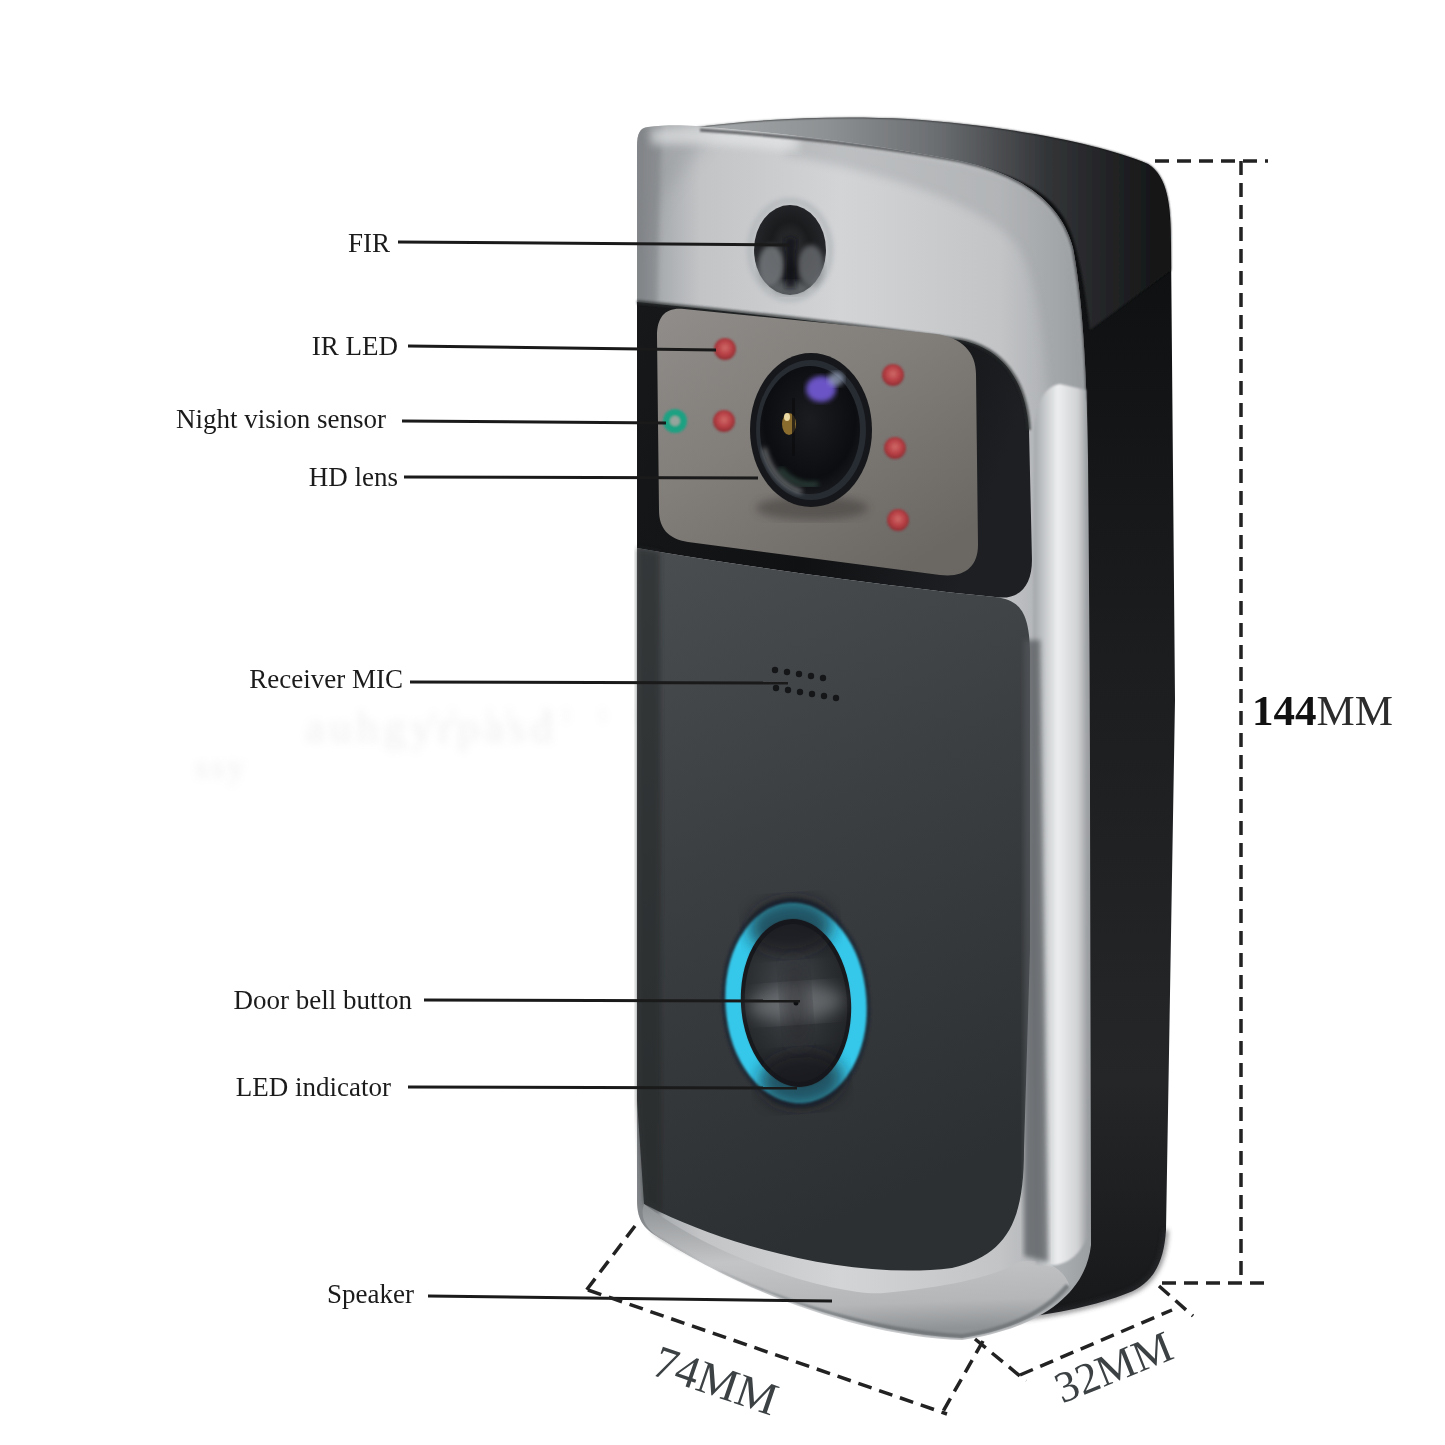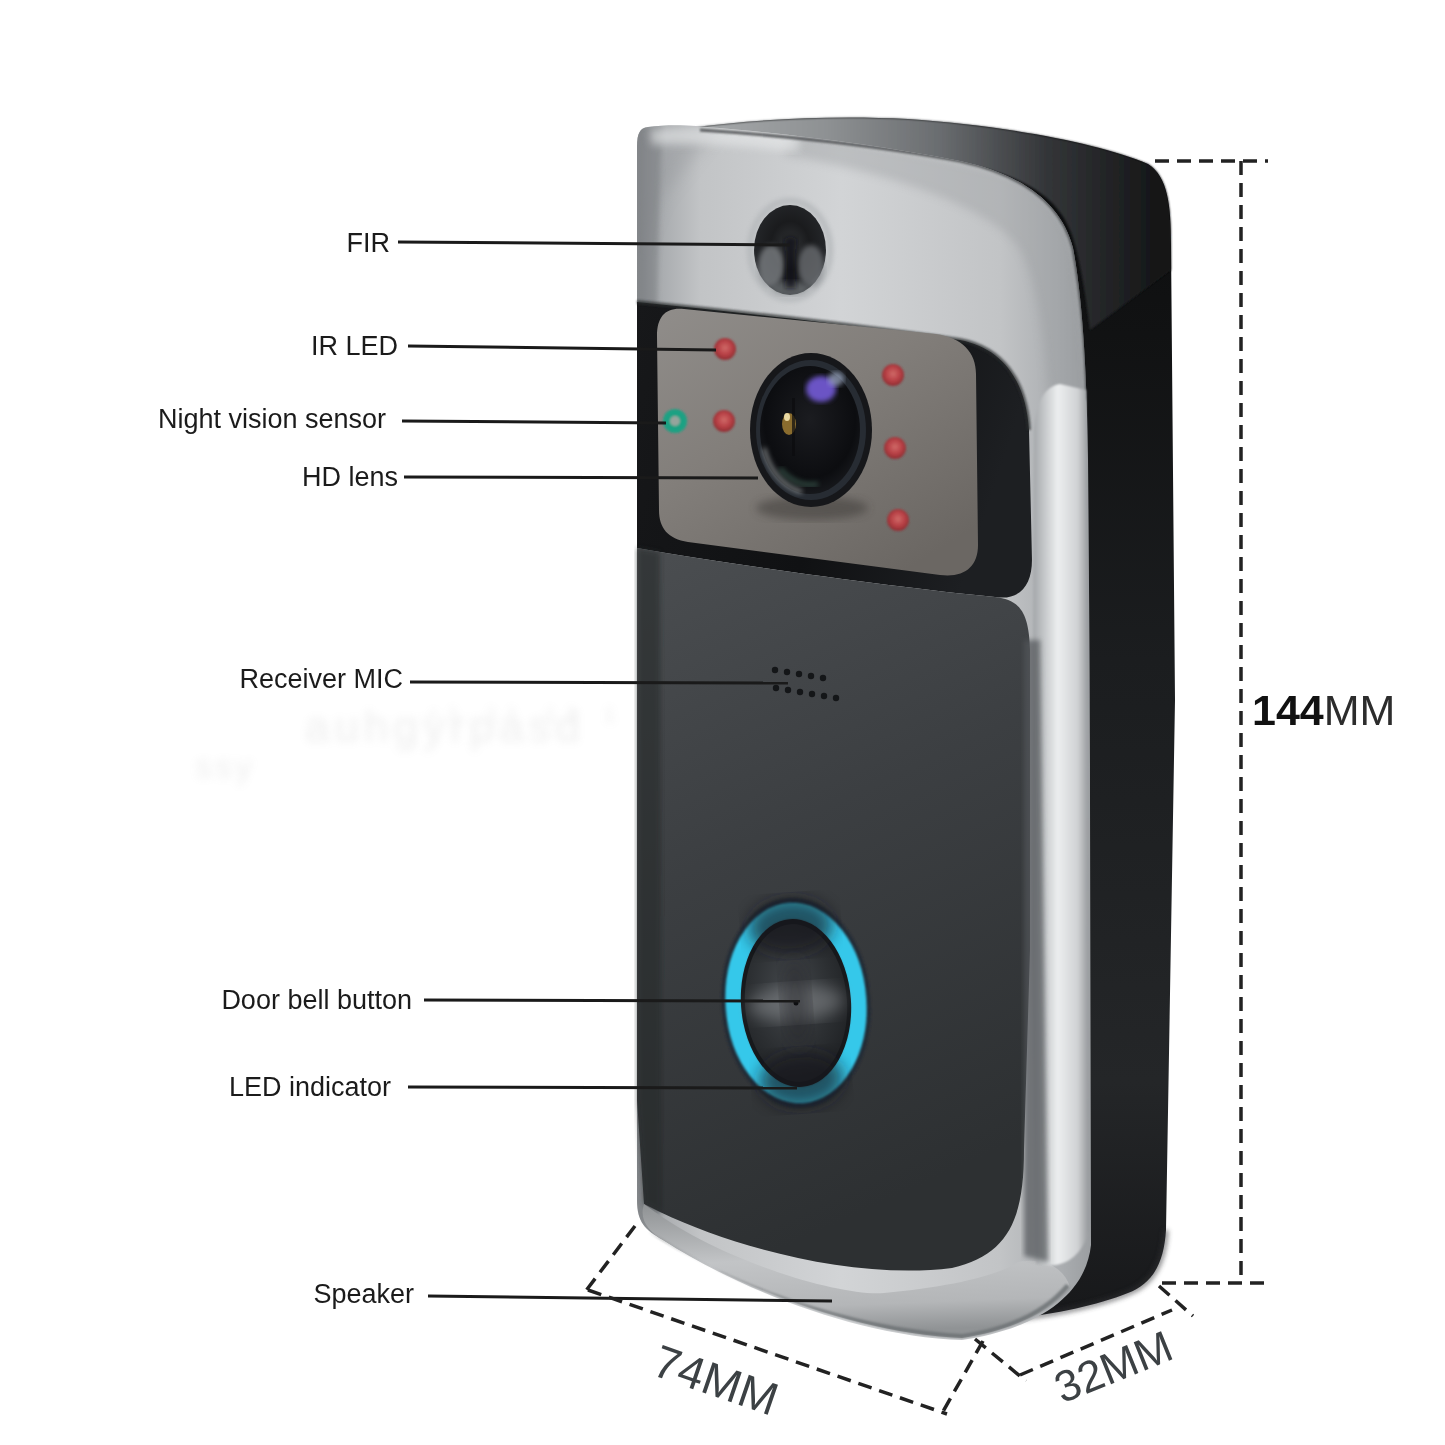--- a/index.html
+++ b/index.html
@@ -1,17 +1,17 @@
 <!DOCTYPE html>
 <html><head>
 <meta charset="utf-8">
 <style>
   html,body{margin:0;padding:0;background:#fff;}
   #canvas{position:relative;width:1445px;height:1445px;background:#ffffff;overflow:hidden;
-          font-family:Liberation Sans, sans-serif;}
+          font-family:Liberation Serif, serif;}
   svg{position:absolute;left:0;top:0;}
 </style>
 </head>
 <body>
 <div id="canvas">
 <svg width="1445" height="1445" viewBox="0 0 1445 1445">
   <defs>
     <linearGradient id="silverFace" x1="0" y1="0" x2="1" y2="0">
       <stop offset="0" stop-color="#888b8e"></stop>
       <stop offset="0.05" stop-color="#a8abae"></stop>

